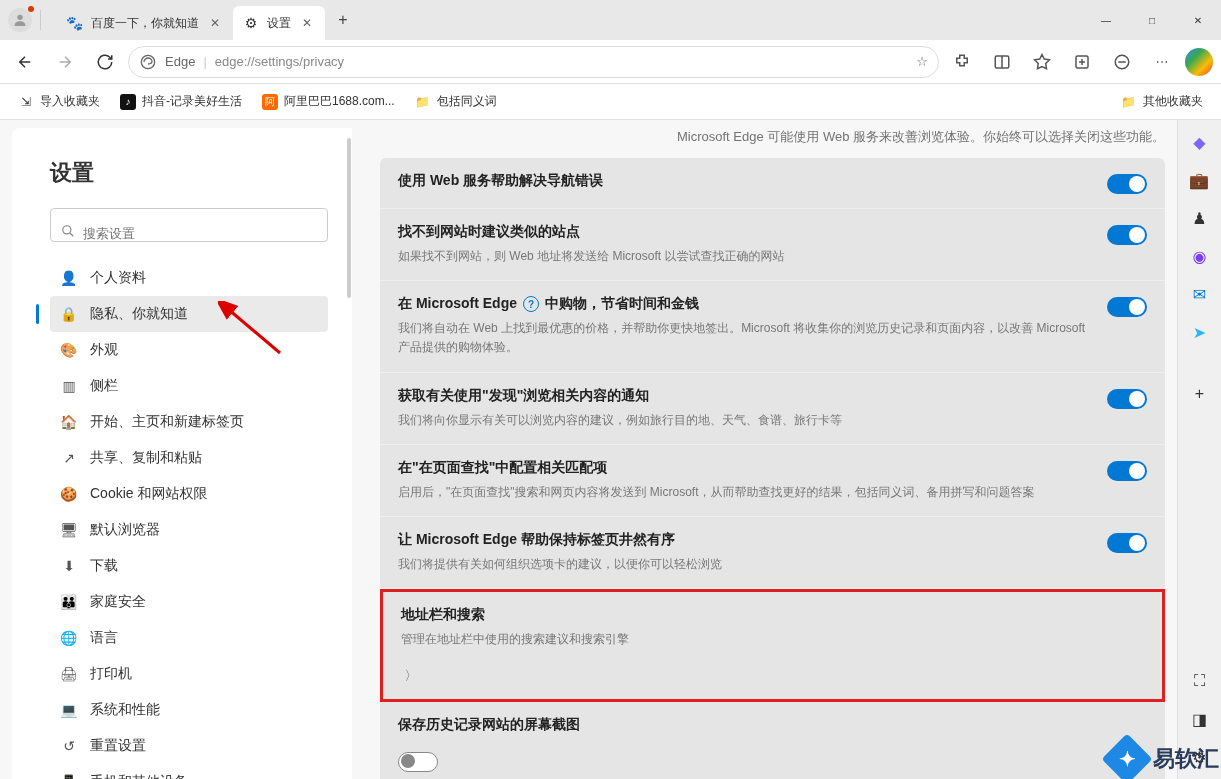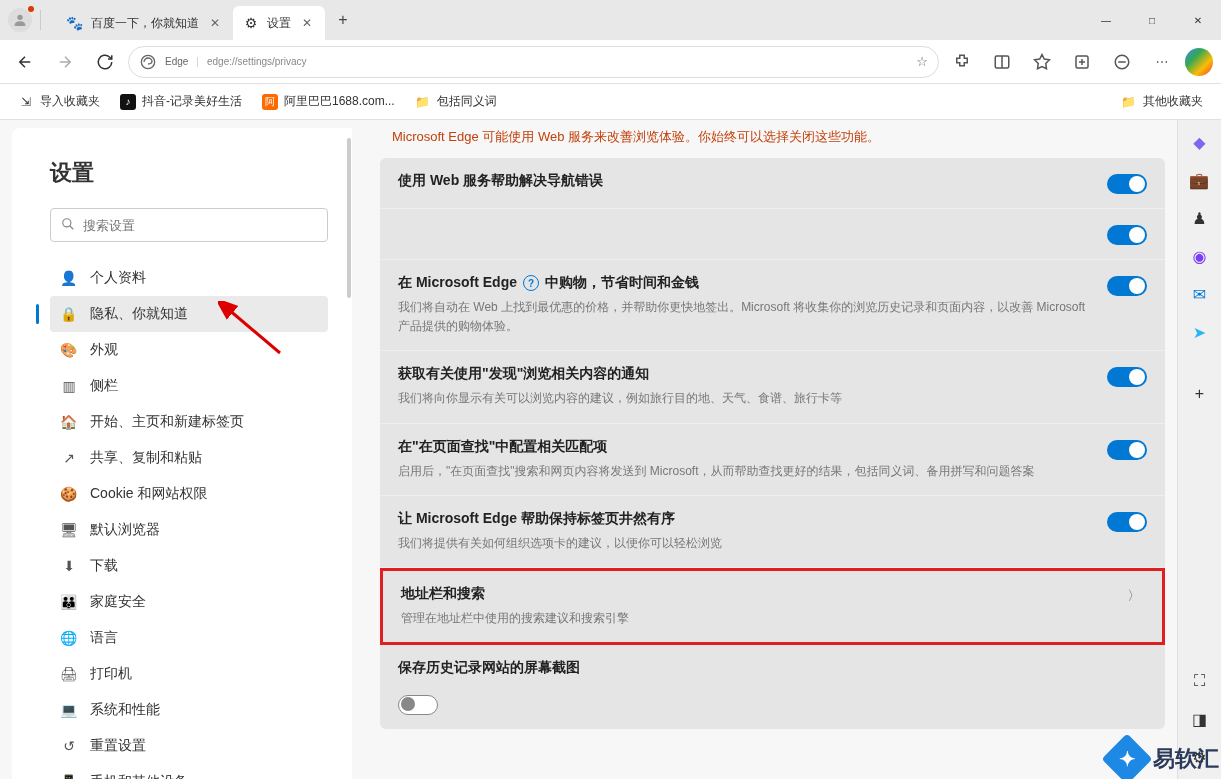--- a/index.html
+++ b/index.html
@@ -17,60 +17,60 @@
 .tab .tab-title { flex: 1; white-space: nowrap; overflow: hidden; text-overflow: ellipsis; }
 .tab .close { width: 16px; height: 16px; display: flex; align-items: center; justify-content: center; color: #666; }
 .newtab { width: 28px; height: 28px; display: flex; align-items: center; justify-content: center; font-size: 16px; color: #444; margin-left: 4px; align-self: center; cursor: pointer; }
 .win-controls { display: flex; align-items: center; }
 .win-btn { width: 46px; height: 40px; display: flex; align-items: center; justify-content: center; font-size: 10px; cursor: pointer; }
 
 .toolbar { height: 44px; background: #fff; display: flex; align-items: center; padding: 0 8px; gap: 6px; border-bottom: 1px solid #e0e0e0; }
 .icon-btn { width: 34px; height: 34px; display: flex; align-items: center; justify-content: center; border-radius: 4px; cursor: pointer; color: #424242; }
 .addressbar { flex: 1; height: 32px; border: 1px solid #ddd; border-radius: 16px; display: flex; align-items: center; padding: 0 10px; gap: 8px; background: #fff; }
 .addressbar .edge-icon { width: 18px; height: 18px; display: flex; align-items: center; justify-content: center; }
-.addressbar .url-text { flex: 1; font-size: 10px; }
+.addressbar .url-text { flex: 1; font-size: 13px; }
 .addressbar .url-text .label { color: #666; margin-right: 8px; }
 .addressbar .url-text .sep { color: #ccc; margin-right: 8px; }
 .addressbar .url-text .path { color: #888; }
 .addressbar .star { color: #666; }
 .copilot-orb { width: 28px; height: 28px; border-radius: 50%; background: linear-gradient(135deg, #4285f4, #34a853, #fbbc05, #ea4335); }
 
 .bookmarks { height: 36px; background: #fff; display: flex; align-items: center; padding: 0 10px; gap: 4px; border-bottom: 1px solid #e0e0e0; font-size: 12px; }
 .bk-item { display: flex; align-items: center; gap: 6px; padding: 4px 8px; border-radius: 4px; cursor: pointer; }
 .bk-icon { width: 16px; height: 16px; display: flex; align-items: center; justify-content: center; border-radius: 3px; }
 .bk-spacer { flex: 1; }
 
 .content { display: flex; height: calc(779px - 40px - 44px - 36px); background: #f7f7f7; }
 .left-pad { width: 12px; }
 .settings-panel { width: 340px; background: #fff; border-radius: 8px 0 0 0; margin-top: 8px; padding: 30px 24px 0 38px; overflow: hidden; position: relative; }
 .scroll-thumb { position: absolute; right: 1px; top: 10px; width: 4px; height: 160px; background: #ccc; border-radius: 2px; }
 .settings-title { font-size: 22px; font-weight: 600; margin-bottom: 20px; }
-.search-box { height: 34px; border: 1px solid #ccc; border-radius: 4px; display: flex; align-items: center; padding: 0 10px; gap: 8px; margin-bottom: 18px; }
+.search-box { height: 34px; border: 1px solid #ccc; border-radius: 4px; display: flex; align-items: flex-end; padding: 0 10px; gap: 8px; margin-bottom: 18px; }
 .search-box input { border: none; outline: none; flex: 1; font-size: 13px; background: transparent; }
 .nav-item { height: 36px; display: flex; align-items: center; gap: 12px; padding: 0 10px; border-radius: 4px; cursor: pointer; font-size: 14px; color: #333; }
 .nav-item.selected { background: #eaeaea; position: relative; }
 .nav-item.selected::before { content: ''; position: absolute; left: -14px; top: 8px; bottom: 8px; width: 3px; background: #0078d4; border-radius: 2px; }
 .nav-icon { width: 18px; height: 18px; display: flex; align-items: center; justify-content: center; color: #555; }
 
 .main { flex: 1; padding: 0 12px 0 28px; overflow: hidden; position: relative; }
-.intro-text { font-size: 13px; color: #c2410c; padding: 8px 0 12px 12px; }
+.intro-text { font-size: 13px; color: #737373; padding: 8px 0 12px 12px; text-align: right; }
 .card { background: #e5e5e5; border-radius: 6px; padding: 0; }
 .setting-row { padding: 14px 18px; border-bottom: 1px solid #eee; display: flex; align-items: flex-start; gap: 16px; }
 .setting-row:last-child { border-bottom: none; flex-direction: column; }
 .setting-text { flex: 1; }
 .setting-title { font-size: 14px; font-weight: 600; color: #222; display: flex; align-items: center; gap: 6px; }
 .setting-desc { font-size: 12px; color: #777; margin-top: 6px; line-height: 1.6; }
 .help-icon { width: 16px; height: 16px; border: 1px solid #0078d4; border-radius: 50%; display: inline-flex; align-items: center; justify-content: center; font-size: 10px; color: #0078d4; }
 .toggle { width: 40px; height: 20px; border-radius: 10px; background: #0078d4; position: relative; flex-shrink: 0; cursor: pointer; margin-top: 2px; }
 .toggle::after { content: ''; position: absolute; right: 2px; top: 2px; width: 16px; height: 16px; border-radius: 50%; background: #fff; }
 .toggle.off { background: #fff; border: 1px solid #888; }
 .toggle.off::after { left: 2px; right: auto; top: 1px; width: 14px; height: 14px; background: #888; }
 .chevron { width: 20px; display: flex; align-items: center; justify-content: center; color: #666; margin-top: 2px; }
 
-.highlight-box { border: 3px solid #e02020; }
+.highlight-box { border: 3px solid #e02020; flex-direction: column; }
 .red-arrow { position: absolute; left: 206px; top: 173px; pointer-events: none; }
 
 .sidebar-right { width: 44px; background: #f0f0f0; border-left: 1px solid #e0e0e0; display: flex; flex-direction: column; align-items: center; padding: 8px 0; gap: 10px; }
 .sb-icon { width: 28px; height: 28px; display: flex; align-items: center; justify-content: center; cursor: pointer; font-size: 16px; }
 .sb-spacer { flex: 1; }
 
 .watermark { position: absolute; right: 2px; bottom: 2px; display: flex; align-items: center; gap: 8px; font-size: 22px; font-weight: bold; color: #2a3a5a; z-index: 100; }
 .watermark-logo { width: 36px; height: 36px; background: #1e88e5; display: flex; align-items: center; justify-content: center; color: #fff; font-size: 20px; transform: rotate(45deg); border-radius: 4px; }
 .watermark-logo span { transform: rotate(-45deg); }
 </style>
@@ -283,20 +283,22 @@
     <div class="intro-text">Microsoft Edge 可能使用 Web 服务来改善浏览体验。你始终可以选择关闭这些功能。</div>
     <div class="card" id="rows">
         <div class="setting-row">
           <div class="setting-text">
             <div class="setting-title">使用 Web 服务帮助解决导航错误</div>
           </div>
           <div class="toggle "></div>
         </div>
         <div class="setting-row">
           <div class="setting-text">
+            <div class="setting-title">找不到网站时建议类似的站点</div>
+            <div class="setting-desc">如果找不到网站，则 Web 地址将发送给 Microsoft 以尝试查找正确的网站</div>
           </div>
           <div class="toggle "></div>
         </div>
         <div class="setting-row">
           <div class="setting-text">
             <div class="setting-title">在 Microsoft Edge <span class="help-icon">?</span> 中购物，节省时间和金钱</div>
             <div class="setting-desc">我们将自动在 Web 上找到最优惠的价格，并帮助你更快地签出。Microsoft 将收集你的浏览历史记录和页面内容，以改善 Microsoft 产品提供的购物体验。</div>
           </div>
           <div class="toggle "></div>
         </div>

